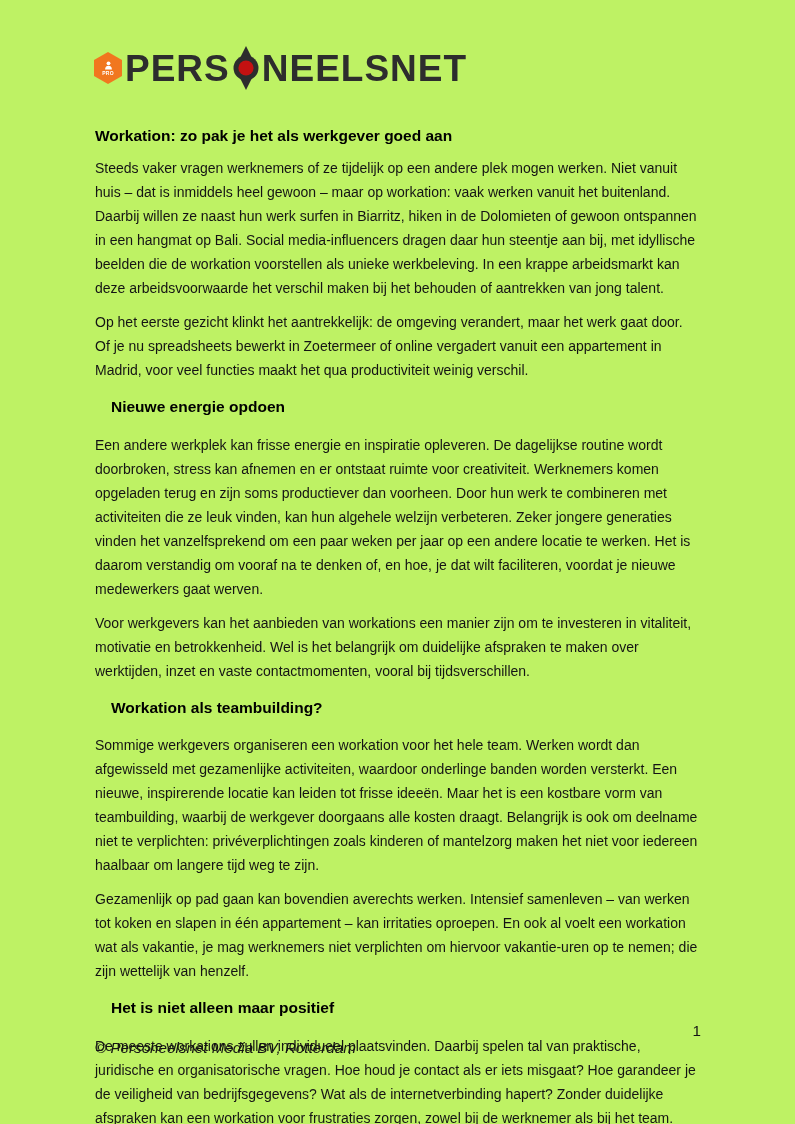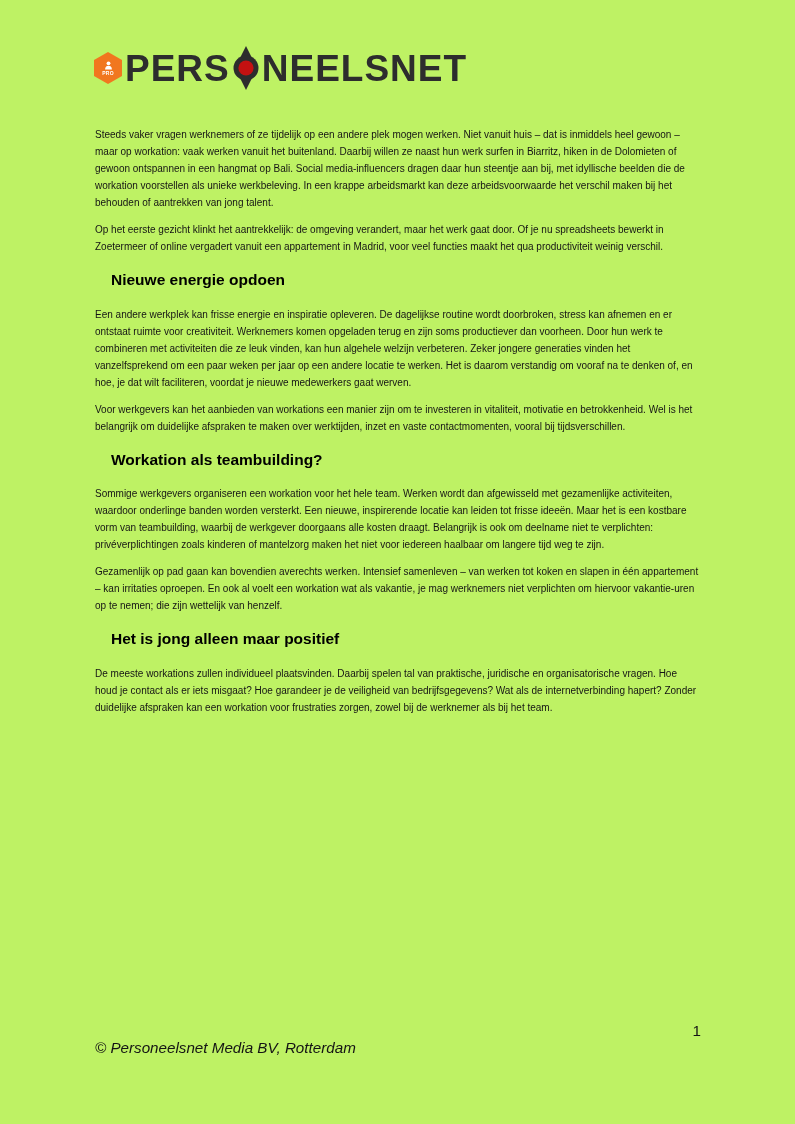--- a/index.html
+++ b/index.html
@@ -25,21 +25,21 @@
   .brand {
     display: flex; align-items: center; line-height: 1;
     font-weight: bold; font-size: 37px; letter-spacing: 1px; color: #2D2D2D;
     white-space: nowrap;
   }
   .o-mark { margin: 0 1px; display: block; }
 
   
   .content { position: absolute; left: 95px; top: 126px; width: 606px; }
   .title  { font-size: 15.5px; font-weight: bold; line-height: 19px; margin: 0 0 11px 0; color: #000; }
-  .para   { font-size: 10px; line-height: 17px; margin: 0 0 10px 0; }
+  .para   { font-size: 14px; line-height: 24px; margin: 0 0 10px 0; }
   .sub    { font-size: 15.5px; font-weight: bold; line-height: 18.6px; margin: 16px; color: #000; }
 
   
   .page-number { position: absolute; top: 1022px; left: 95px; width: 606px; text-align: right; font-size: 15.2px; color: #141414; }
   .copyright   { position: absolute; top: 1039px; left: 95px; font-style: italic; font-size: 15.2px; color: #141414; }
 </style>
 </head>
 <body>
 
 <div class="page">
@@ -58,32 +58,33 @@
         <polygon points="15,0 9,12 21,12" fill="#2D2D2D"></polygon>
         <polygon points="15,44 9,32 21,32" fill="#2D2D2D"></polygon>
         <circle cx="15" cy="22" r="12.5" fill="#2D2D2D"></circle>
         <circle cx="15" cy="22" r="7.6" fill="#C41111"></circle>
       </svg>
       <span>NEELSNET</span>
     </span>
   </header>
 
   <main class="content">
+    <h1 class="title">Workation: zo pak je het als werkgever goed aan</h1>
 
     <p class="para">Steeds vaker vragen werknemers of ze tijdelijk op een andere plek mogen werken. Niet vanuit huis – dat is inmiddels heel gewoon – maar op workation: vaak werken vanuit het buitenland. Daarbij willen ze naast hun werk surfen in Biarritz, hiken in de Dolomieten of gewoon ontspannen in een hangmat op Bali. Social media-influencers dragen daar hun steentje aan bij, met idyllische beelden die de workation voorstellen als unieke werkbeleving. In een krappe arbeidsmarkt kan deze arbeidsvoorwaarde het verschil maken bij het behouden of aantrekken van jong talent.</p>
     <p class="para">Op het eerste gezicht klinkt het aantrekkelijk: de omgeving verandert, maar het werk gaat door. Of je nu spreadsheets bewerkt in Zoetermeer of online vergadert vanuit een appartement in Madrid, voor veel functies maakt het qua productiviteit weinig verschil.</p>
 
     <h2 class="sub">Nieuwe energie opdoen</h2>
     <p class="para">Een andere werkplek kan frisse energie en inspiratie opleveren. De dagelijkse routine wordt doorbroken, stress kan afnemen en er ontstaat ruimte voor creativiteit. Werknemers komen opgeladen terug en zijn soms productiever dan voorheen. Door hun werk te combineren met activiteiten die ze leuk vinden, kan hun algehele welzijn verbeteren. Zeker jongere generaties vinden het vanzelfsprekend om een paar weken per jaar op een andere locatie te werken. Het is daarom verstandig om vooraf na te denken of, en hoe, je dat wilt faciliteren, voordat je nieuwe medewerkers gaat werven.</p>
     <p class="para">Voor werkgevers kan het aanbieden van workations een manier zijn om te investeren in vitaliteit, motivatie en betrokkenheid. Wel is het belangrijk om duidelijke afspraken te maken over werktijden, inzet en vaste contactmomenten, vooral bij tijdsverschillen.</p>
 
     <h2 class="sub">Workation als teambuilding?</h2>
     <p class="para">Sommige werkgevers organiseren een workation voor het hele team. Werken wordt dan afgewisseld met gezamenlijke activiteiten, waardoor onderlinge banden worden versterkt. Een nieuwe, inspirerende locatie kan leiden tot frisse ideeën. Maar het is een kostbare vorm van teambuilding, waarbij de werkgever doorgaans alle kosten draagt. Belangrijk is ook om deelname niet te verplichten: privéverplichtingen zoals kinderen of mantelzorg maken het niet voor iedereen haalbaar om langere tijd weg te zijn.</p>
     <p class="para">Gezamenlijk op pad gaan kan bovendien averechts werken. Intensief samenleven – van werken tot koken en slapen in één appartement – kan irritaties oproepen. En ook al voelt een workation wat als vakantie, je mag werknemers niet verplichten om hiervoor vakantie-uren op te nemen; die zijn wettelijk van henzelf.</p>
 
-    <h2 class="sub">Het is jong alleen maar positief</h2>
+    <h2 class="sub">Het is niet alleen maar positief</h2>
     <p class="para">De meeste workations zullen individueel plaatsvinden. Daarbij spelen tal van praktische, juridische en organisatorische vragen. Hoe houd je contact als er iets misgaat? Hoe garandeer je de veiligheid van bedrijfsgegevens? Wat als de internetverbinding hapert? Zonder duidelijke afspraken kan een workation voor frustraties zorgen, zowel bij de werknemer als bij het team.</p>
   </main>
 
   <div class="page-number">1</div>
   <footer class="copyright">© Personeelsnet Media BV, Rotterdam</footer>
 
 </div>
 
 </body></html>

